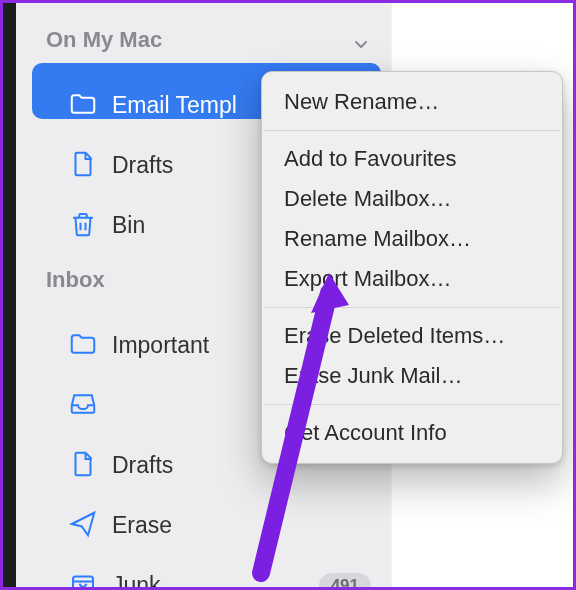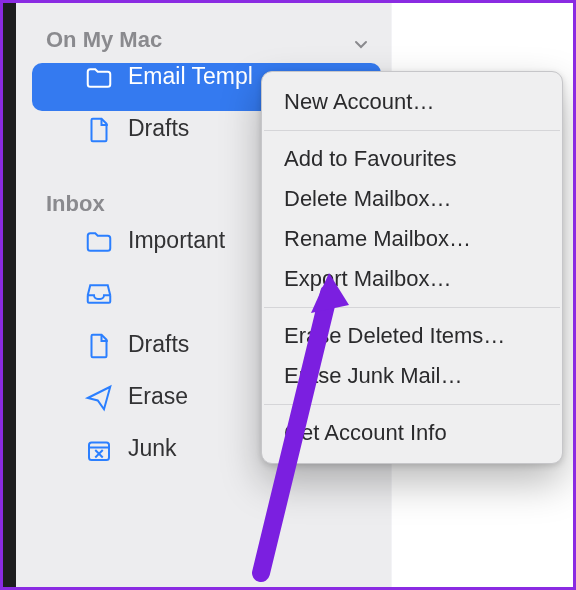--- a/index.html
+++ b/index.html
@@ -2,21 +2,21 @@
 <html><head>
   <meta charset="utf-8">
   <style>
     * { box-sizing: border-box; margin: 0; padding: 0; font-family: -apple-system, "Helvetica Neue", Arial, sans-serif; }
     .frame { width: 576px; height: 590px; position: relative; background: #f3f3f6; border: 3px solid #8a2be2; overflow: hidden; }
     .left-edge { position: absolute; left: 0; top: 0; width: 14px; height: 100%; background: #1d1d1f; }
     .sidebar { position: absolute; left: 13px; top: 0; width: 375px; height: 100%; background: #ededef; padding-top: 18px; }
     .section { position: relative; }
     .section-header { display: flex; align-items: center; justify-content: space-between; padding: 6px 22px 8px 30px; color: #8a8a8e; font-size: 22px; font-weight: 600; }
     .chev { width: 16px; height: 16px; }
-    .sb-item { display: flex; align-items: flex-start; height: 48px; padding-left: 52px; border-radius: 10px; margin: 2px 10px 4px 16px; cursor: default; font-size: 23px; color: #323234; position: relative; }
+    .sb-item { display: flex; align-items: flex-end; height: 56px; padding-left: 36px; border-radius: 10px; margin: 2px 10px 4px 16px; cursor: default; font-size: 23px; color: #323234; position: relative; }
     .sb-item.selected { background: #347af0; color: #fff; }
     .sb-item .ic { width: 30px; height: 30px; margin-right: 14px; display: inline-flex; align-items: center; justify-content: center; }
     .sb-item.selected .ic svg { stroke: #fff; fill: none; }
     .ic svg { stroke: #2b7fff; fill: none; stroke-width: 1.6; }
     .badge { position: absolute; right: 10px; background: #d7d7db; color: #6e6e72; font-size: 17px; font-weight: 600; padding: 3px 12px; border-radius: 14px; }
     .gap { height: 18px; }
     .right-area { position: absolute; left: 389px; top: 0; width: 184px; height: 100%; background: #ffffff; }
     .ctx-menu { position: absolute; left: 258px; top: 68px; width: 302px; background: #efeff0; border: 1px solid #c6c6c9; border-radius: 11px; box-shadow: 0 18px 40px rgba(0,0,0,0.28), 0 2px 6px rgba(0,0,0,0.15); padding: 10px 0; }
     .ctx-item { padding: 7px 22px; font-size: 22px; color: #2a2a2c; cursor: default; }
     .ctx-sep { height: 1px; background: #d5d5d8; margin: 8px 2px; }
@@ -53,20 +53,28 @@
       <div class="sb-item">
         <span class="ic">
           <svg viewBox="0 0 24 24">
               <path d="M7 3h7l4 4v13a1 1 0 0 1-1 1H7a1 1 0 0 1-1-1V4a1 1 0 0 1 1-1z"></path>
               <path d="M14 3v5h5"></path>
             </svg>
         </span>
         <span>Drafts</span>
       </div>
 
+      <div class="sb-item">
+        <span class="ic">
+          <svg viewBox="0 0 24 24">
+              <path d="M4 7h16M9 7V5a1 1 0 0 1 1-1h4a1 1 0 0 1 1 1v2M6 7l1 13a1 1 0 0 0 1 1h8a1 1 0 0 0 1-1l1-13M10 11v6M14 11v6"></path>
+            </svg>
+        </span>
+        <span>Bin</span>
+      </div>
     </div>
 
     <div class="gap"></div>
 
     <div class="section">
       <div class="section-header">
         <span>Inbox</span>
       </div>
 
       <div class="sb-item">
@@ -112,21 +120,21 @@
               <path d="M9 12l6 6M15 12l-6 6M4 10h16"></path>
             </svg>
         </span>
         <span>Junk</span>
         <span class="badge">491</span>
       </div>
     </div>
   </div>
 
   <div class="ctx-menu">
-    <div class="ctx-item">New Account…</div>
+    <div class="ctx-item">New Rename…</div>
     <div class="ctx-sep"></div>
     <div class="ctx-item">Add to Favourites</div>
     <div class="ctx-item">Delete Mailbox…</div>
     <div class="ctx-item">Rename Mailbox…</div>
     <div class="ctx-item">Export Mailbox…</div>
     <div class="ctx-sep"></div>
     <div class="ctx-item">Erase Deleted Items…</div>
     <div class="ctx-item">Erase Junk Mail…</div>
     <div class="ctx-sep"></div>
     <div class="ctx-item">Get Account Info</div>

